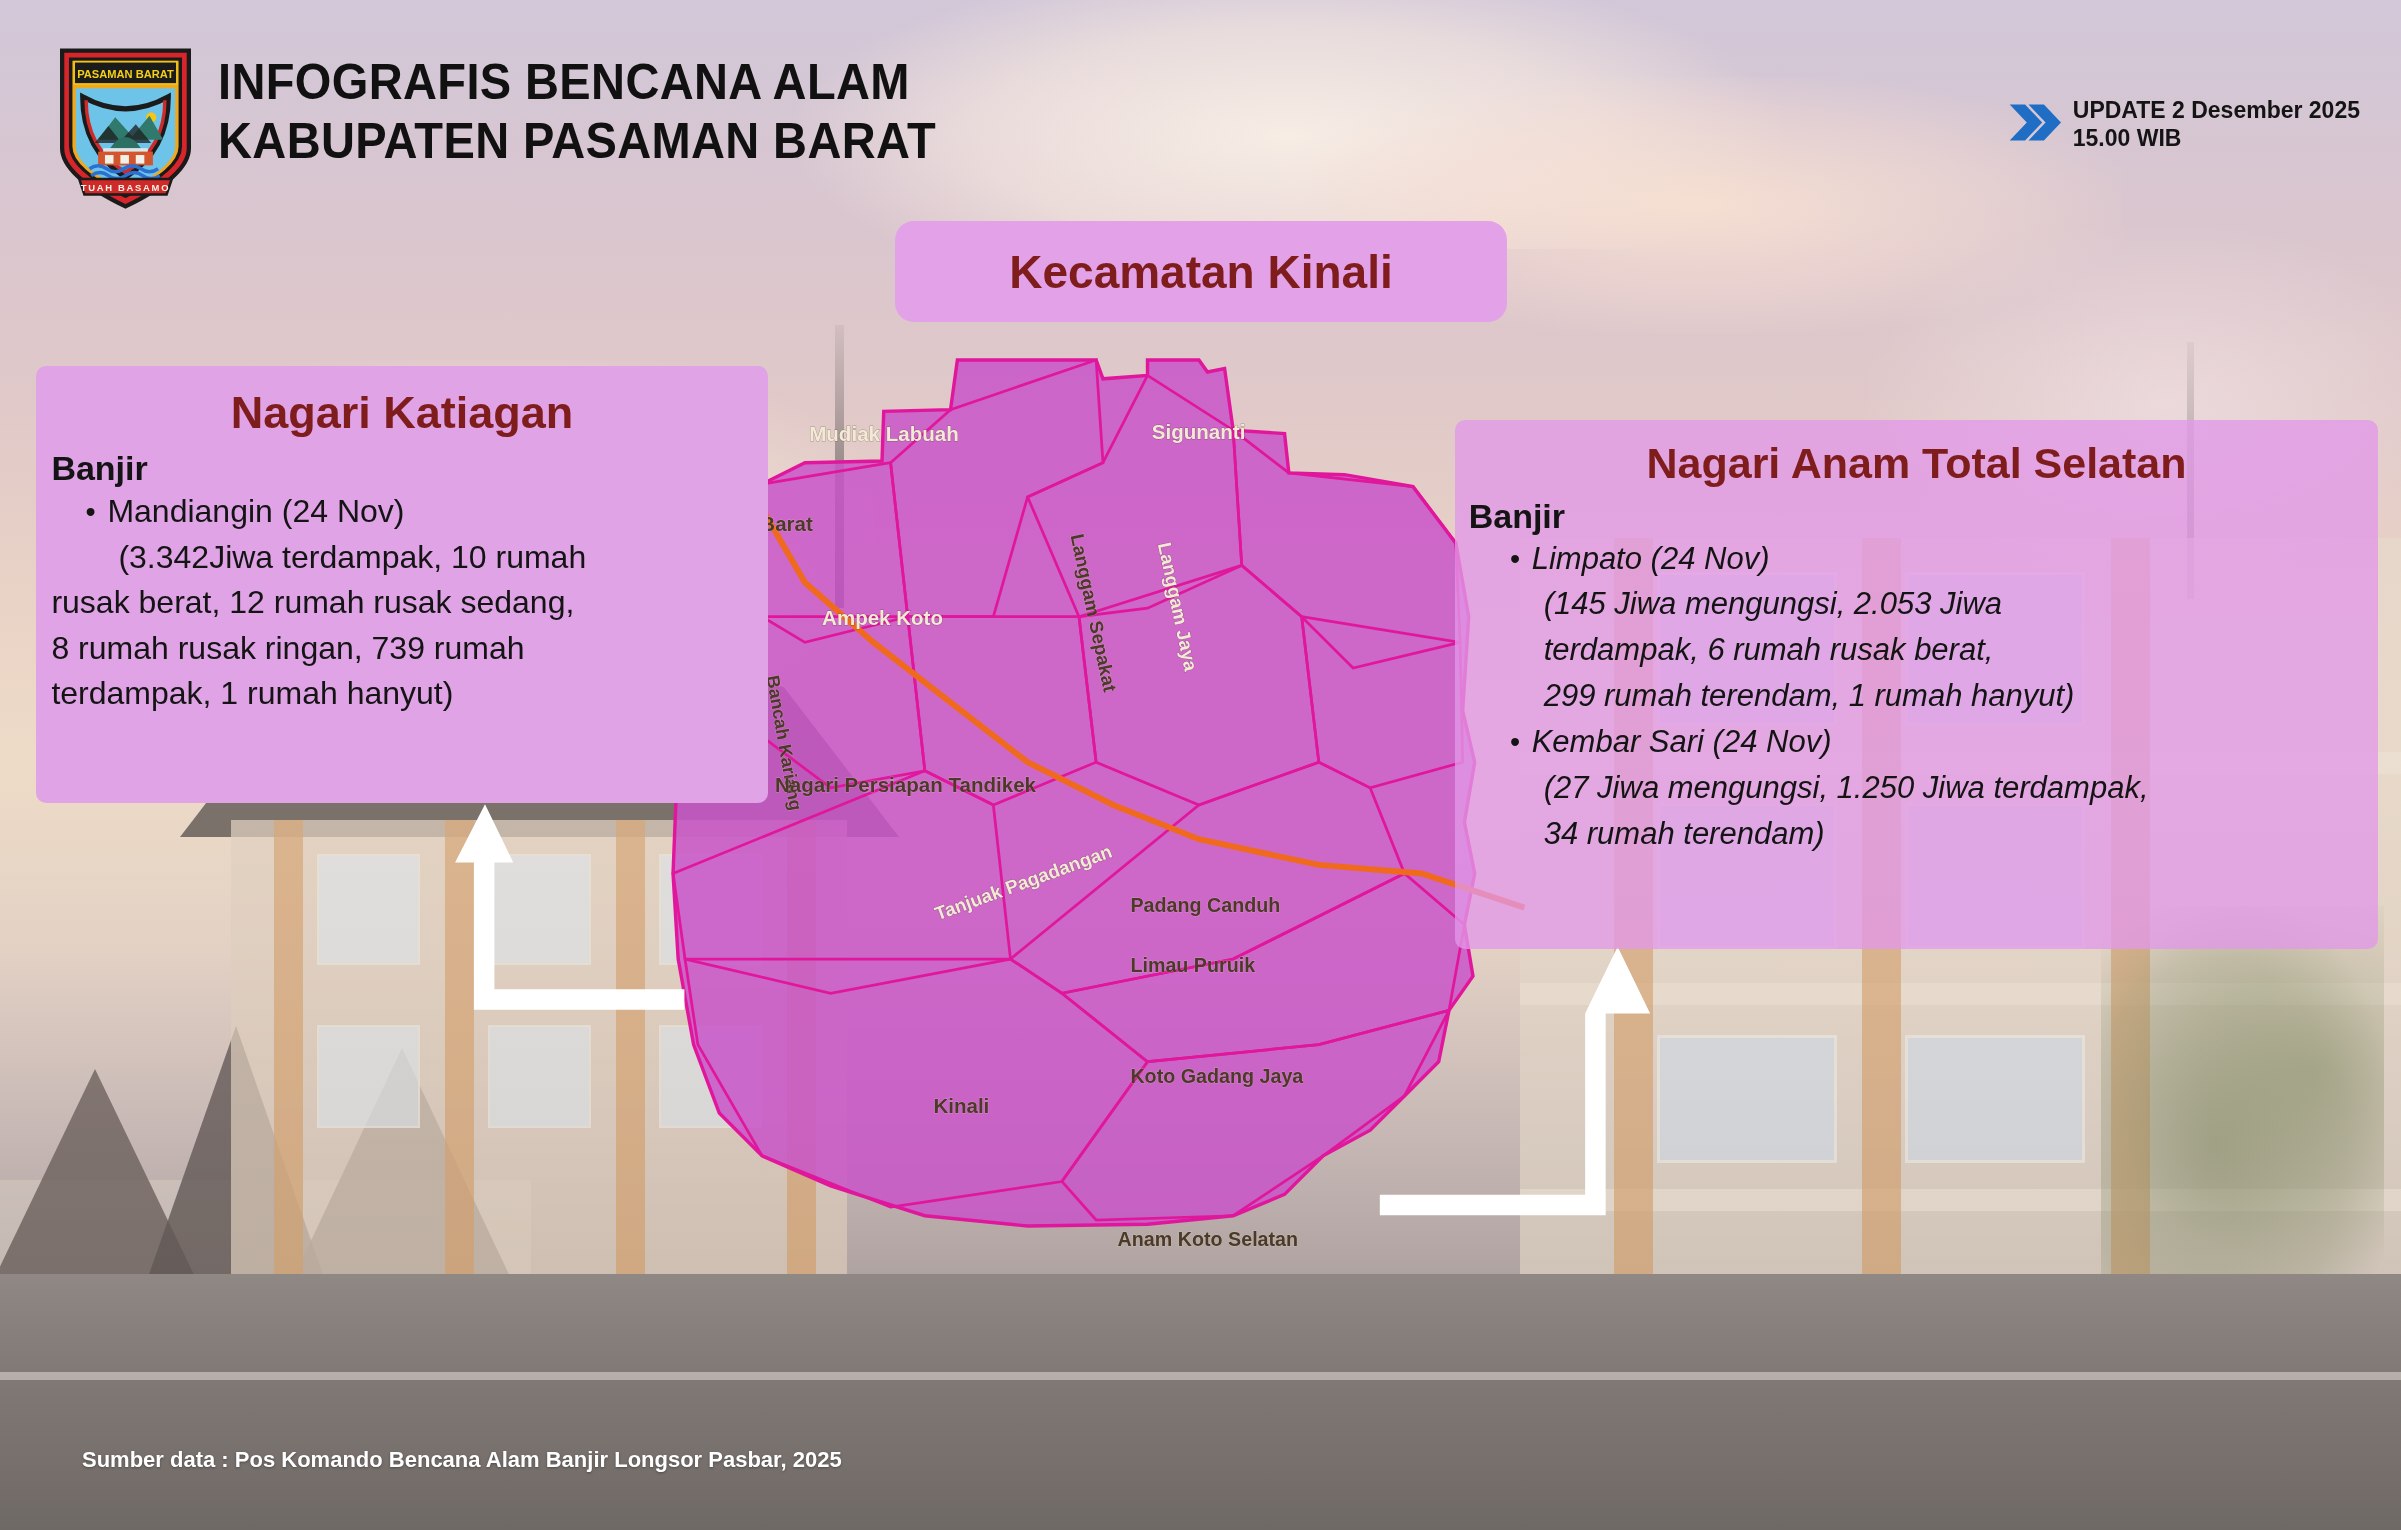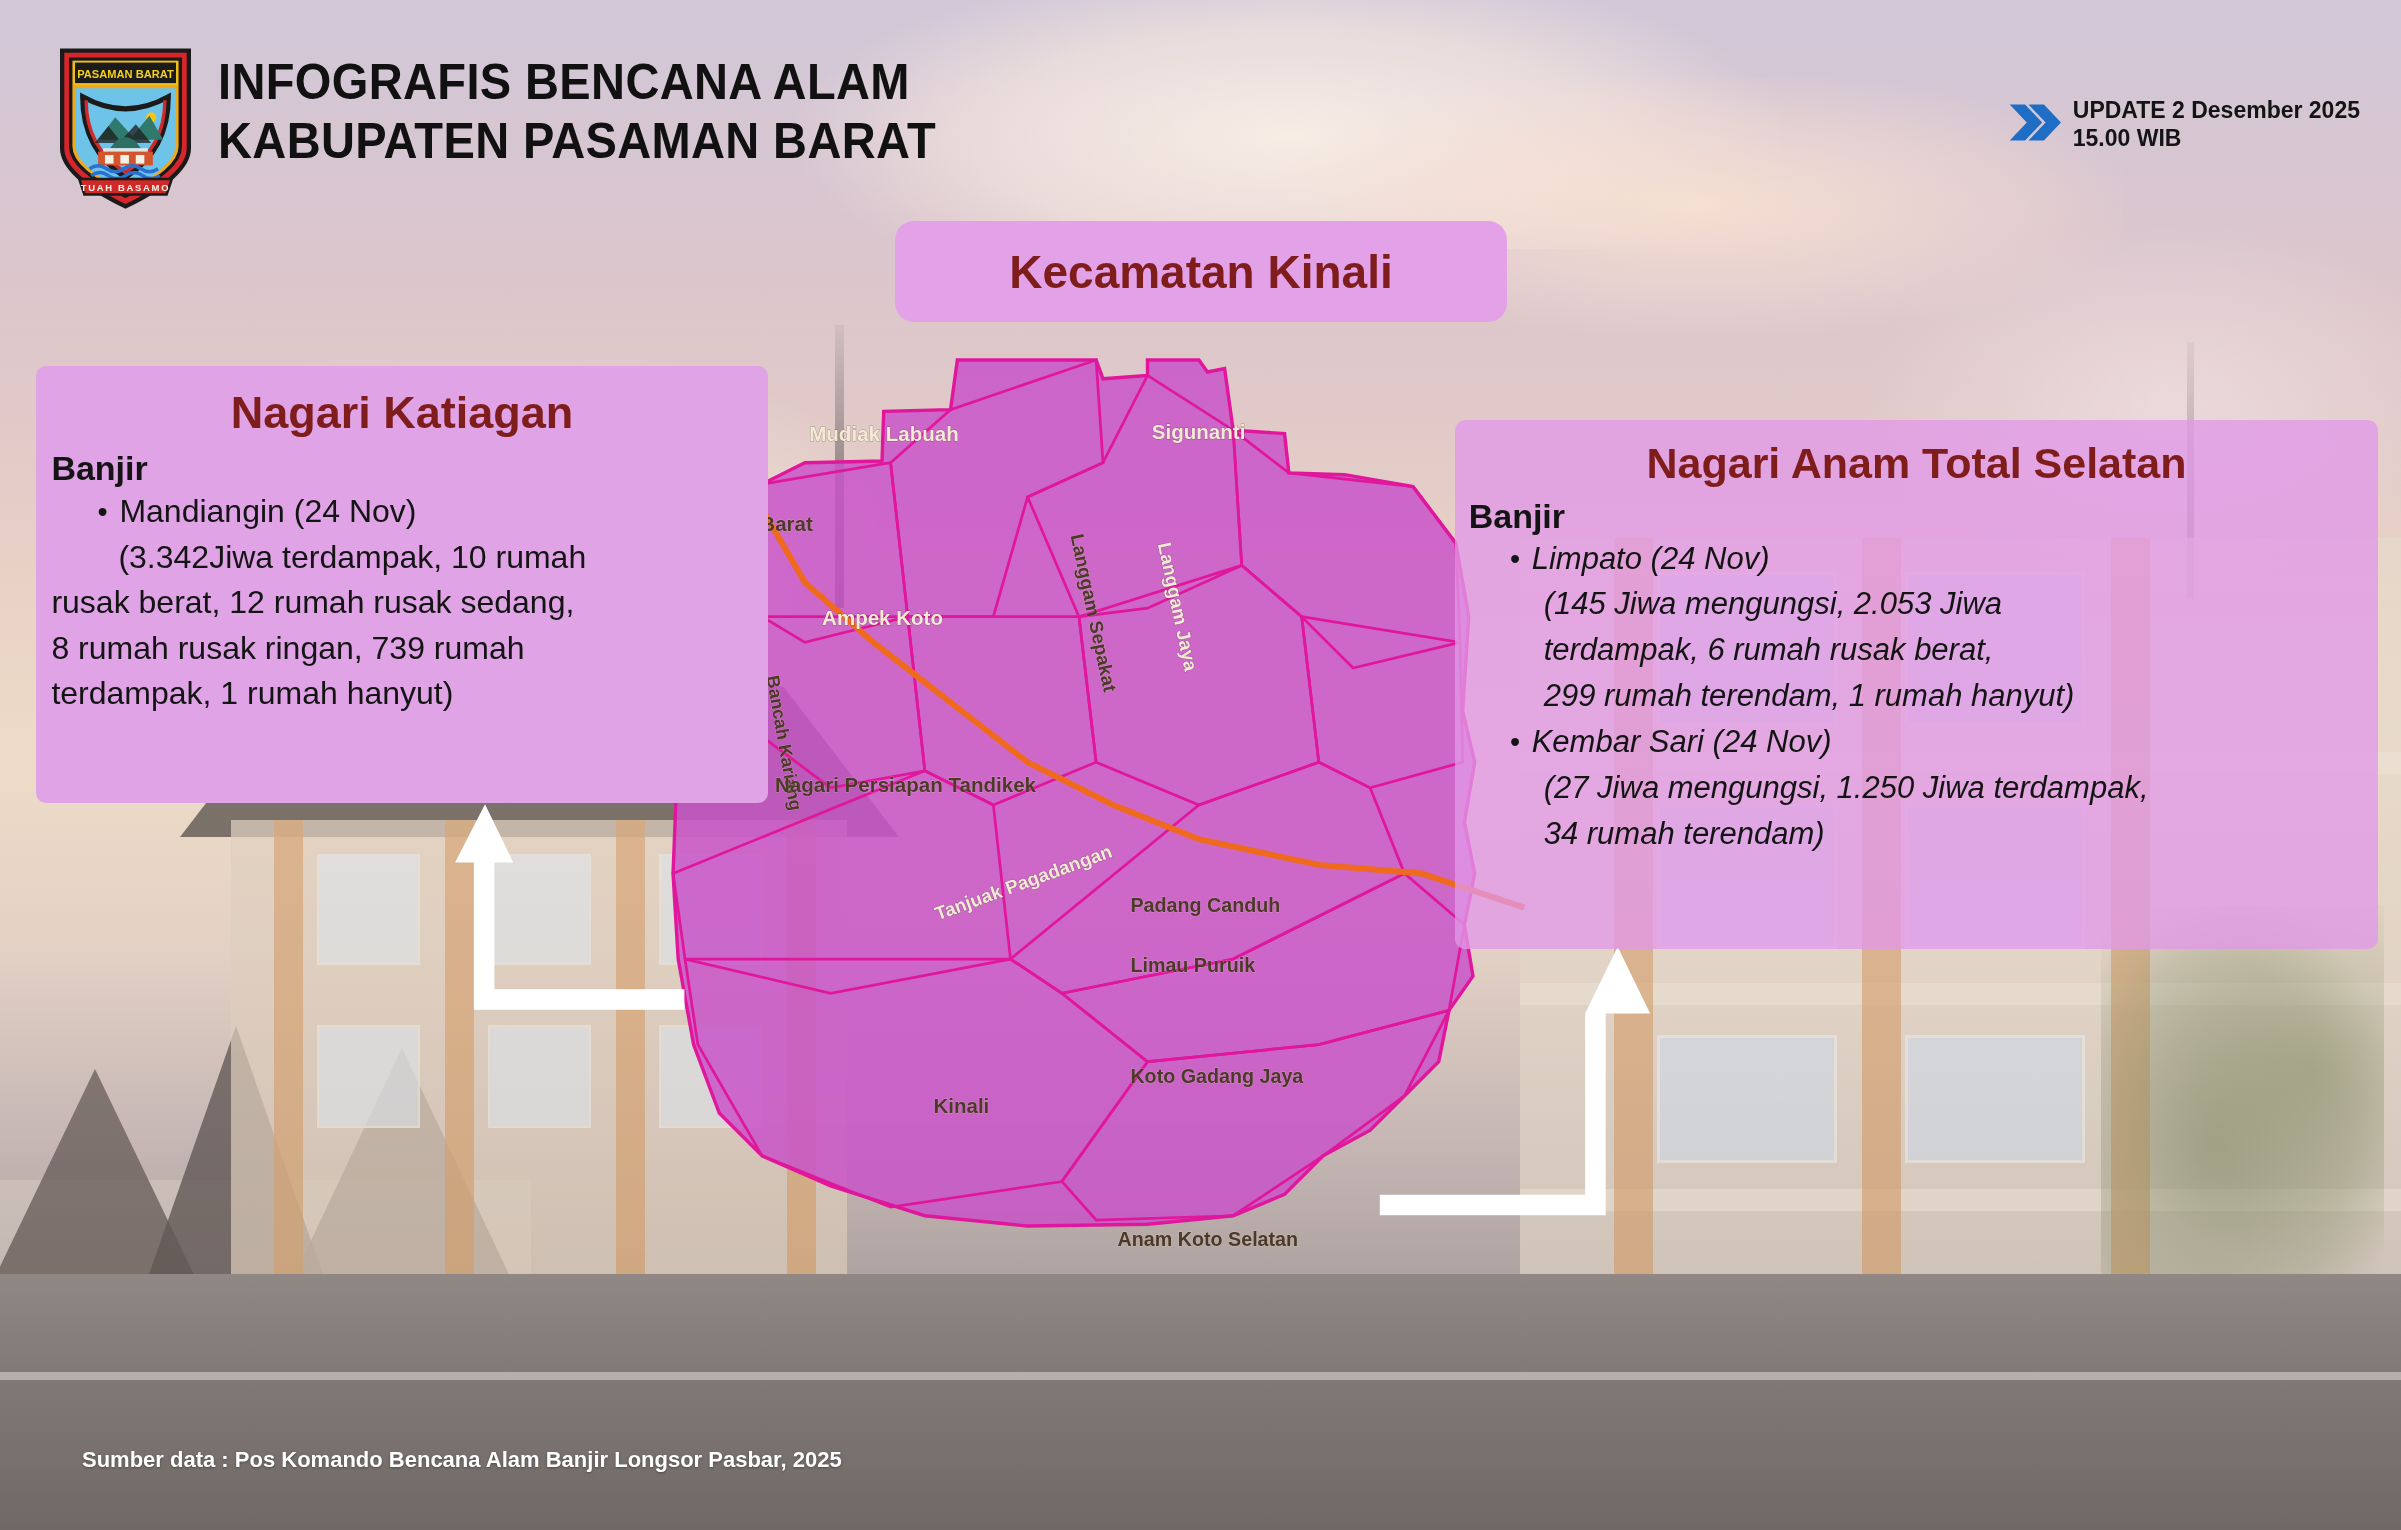--- a/index.html
+++ b/index.html
@@ -94,21 +94,21 @@
   .p-sub{font-weight:700;}
 
   #kec-box{left:895px;top:221px;width:612px;height:101px;background:#e3a1e8;
     border-radius:19px;display:flex;align-items:center;justify-content:center;}
   #kec-box .p-title{font-size:46px;}
 
   #panel-left{left:36px;top:366px;width:732px;height:437px;background:#dfa3e6;}
   #panel-left .p-title{font-size:45px;margin-top:20.5px;}
   #panel-left .p-sub{font-size:34px;margin:10.3px 0 0 15.4px;}
   #panel-left .body{font-size:32px;line-height:1.42;margin:1.7px 15.4px 0 15.4px;}
-  #panel-left .ln-bullet{margin-left:46px;}
+  #panel-left .ln-bullet{margin-left:34px;}
   #panel-left .ln-ind{margin-left:67px;}
 
   #panel-right{left:1455px;top:420px;width:923px;height:529px;
     background:rgba(226,153,232,.78);}
   #panel-right .p-title{font-size:43px;margin-top:19px;}
   #panel-right .p-sub{font-size:34px;margin:8.6px 0 0 13.7px;}
   #panel-right .body{font-size:31px;line-height:1.48;margin:0 13.7px 0 13.7px;font-style:italic;}
   #panel-right .ln-bullet{margin-left:41px;}
   #panel-right .ln-ind{margin-left:75px;}
 

